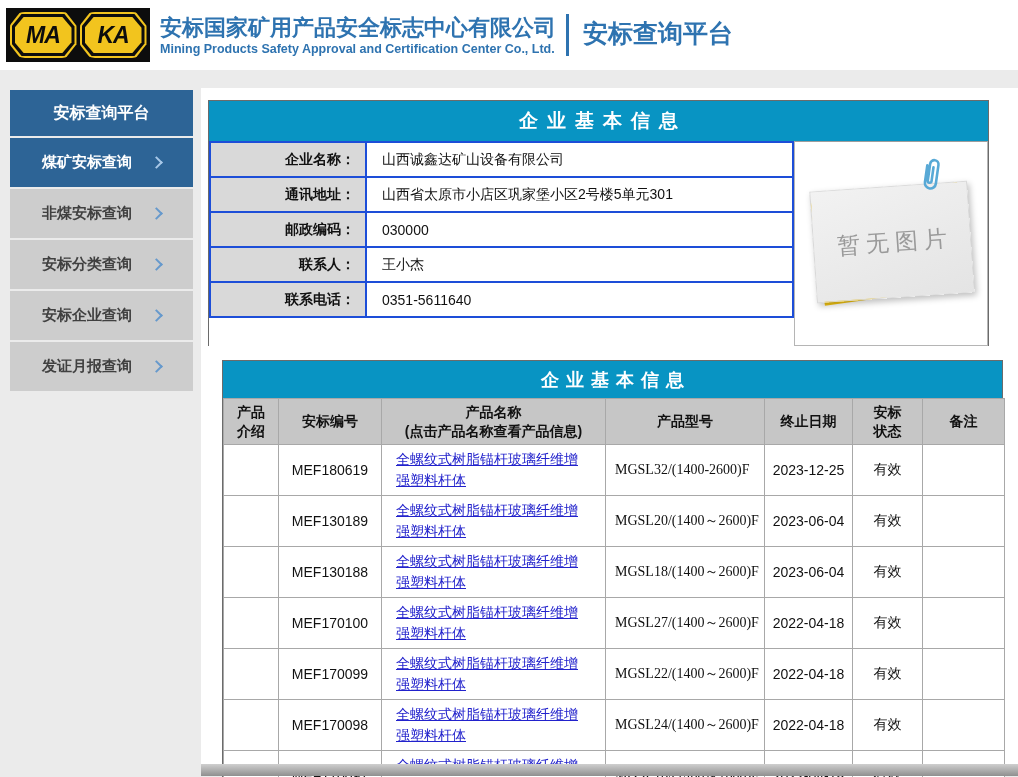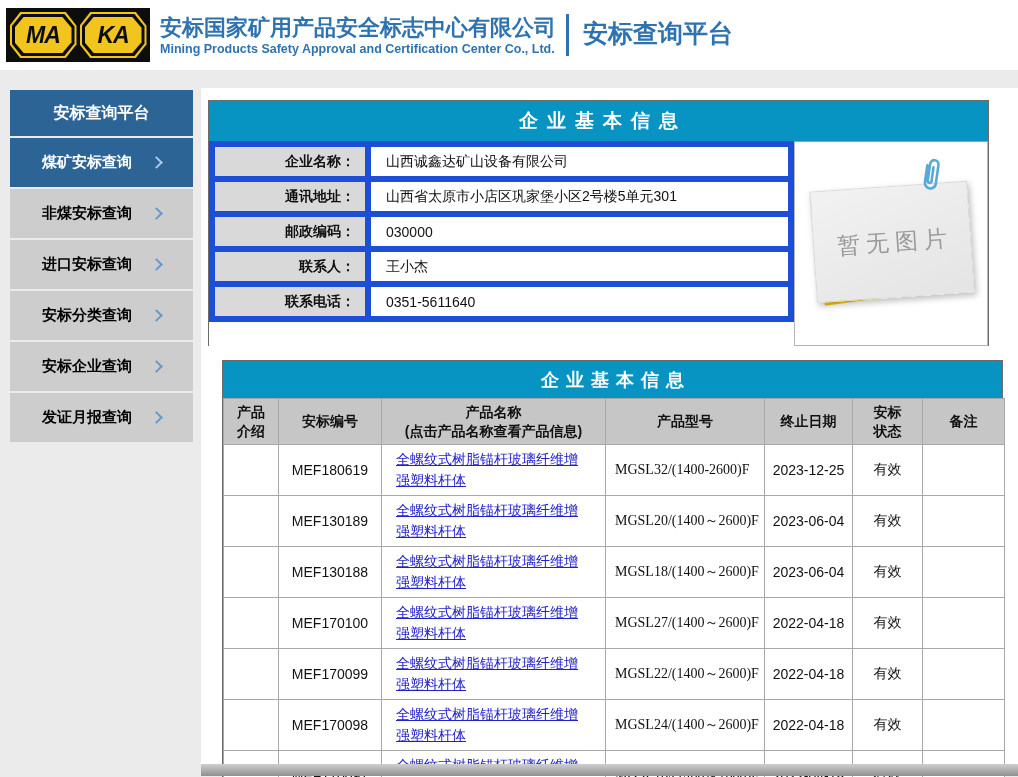--- a/index.html
+++ b/index.html
@@ -15,21 +15,21 @@
   .site-header {
     position:absolute; left:0; top:0; width:1018px; height:70px;
     background:#ffffff; display:flex; align-items:center; padding-left:6px;
   }
   .logo-block {
     width:144px; height:54px; background:#0d0d0d;
     display:flex; align-items:center; justify-content:center; gap:3px;
     flex-shrink:0;
   }
   .hex-outer { width:67px; height:46px; background:#f2c41e; padding:2px;
-    clip-path:polygon(16% 0%,84% 0%,100% 30%,100% 70%,84% 100%,16% 100%,0% 70%,0% 30%); }
+    clip-path:polygon(16% 0%,84% 0%,100% 30%,100% 70%,84% 100%,16% 100%,0% 70%,0% 30%);border-radius:15px; }
   .hex-mid { width:100%; height:100%; background:#0d0d0d; padding:3px;
     clip-path:polygon(16% 0%,84% 0%,100% 30%,100% 70%,84% 100%,16% 100%,0% 70%,0% 30%); }
   .hex-core { width:100%; height:100%; background:#f2c41e;
     clip-path:polygon(16% 0%,84% 0%,100% 30%,100% 70%,84% 100%,16% 100%,0% 70%,0% 30%);
     display:flex; align-items:center; justify-content:center;
     font-weight:900; font-style:italic; font-size:23px; color:#0d0d0d; letter-spacing:-1px;
   }
   .org-names { margin-left:10px; }
   .org-cn { font-size:22px; font-weight:bold; color:#2e73b0; line-height:1.25; }
   .org-en { font-size:12.5px; font-weight:bold; color:#2e73b0; }
@@ -38,21 +38,21 @@
 
   
   .sidebar { position:absolute; left:10px; top:90px; width:183px; }
   .sidebar-title {
     height:46px; background:#2d6496; color:#ffffff; font-size:16px; font-weight:bold;
     display:flex; align-items:center; justify-content:center; margin-bottom:2px;
   }
   .side-item {
     height:49px; background:#cdcdcd; margin-bottom:2px; cursor:pointer;
     display:flex; align-items:center; justify-content:center;
-    font-size:15px; font-weight:bold; color:#000000; position:relative;
+    font-size:15px; font-weight:bold; color:#404040; position:relative;
   }
   .side-item .chev {
     width:9px; height:9px; border-top:2.5px solid #6699cc; border-right:2.5px solid #6699cc;
     transform:rotate(45deg); margin-left:20px;
   }
   .side-item.active { background:#2d6496; color:#ffffff; }
   .side-item.active .chev { border-color:#a8c8e8; }
 
   
   .main { position:absolute; left:201px; top:88px; width:817px; height:676px; background:#ffffff; }
@@ -65,21 +65,21 @@
     height:40px; background:#0894c3; color:#ffffff;
     font-size:19px; font-weight:bold; letter-spacing:9px;
     display:flex; align-items:center; justify-content:center;
     text-indent:9px;
   }
 
   
   .enterprise { position:absolute; left:7px; top:12px; width:781px; border:1px solid #6b6b6b; border-bottom:none; }
   .enterprise-body { display:flex; align-items:flex-start; }
   table.info { border-collapse:collapse; width:586px; table-layout:fixed; }
-  table.info td { border:6px solid #1d4ed8; height:35px; font-size:14px; }
+  table.info td { border:2px solid #1d4ed8; height:35px; font-size:14px; }
   table.info td.lbl {
     width:156px; background:#d9d9d9; font-weight:bold; color:#111;
     text-align:right; padding-right:10px;
   }
   table.info td.val { background:#ffffff; padding-left:15px; color:#111; }
   .image-box {
     width:195px; height:205px; background:#ffffff;
     border:1px solid #b5b5b5; border-top:1px solid #9d9d9d;
     position:relative; overflow:hidden;
   }
@@ -140,24 +140,20 @@
 </header>
 
 <aside class="sidebar">
   <div class="sidebar-title">安标查询平台</div>
   <div class="side-item active">
     <span>煤矿安标查询</span>
     <span class="chev"></span>
   </div>
   <div class="side-item">
     <span>非煤安标查询</span>
-    <span class="chev"></span>
-  </div>
-  <div class="side-item">
-    <span>进口安标查询</span>
     <span class="chev"></span>
   </div>
   <div class="side-item">
     <span>安标分类查询</span>
     <span class="chev"></span>
   </div>
   <div class="side-item">
     <span>安标企业查询</span>
     <span class="chev"></span>
   </div>

